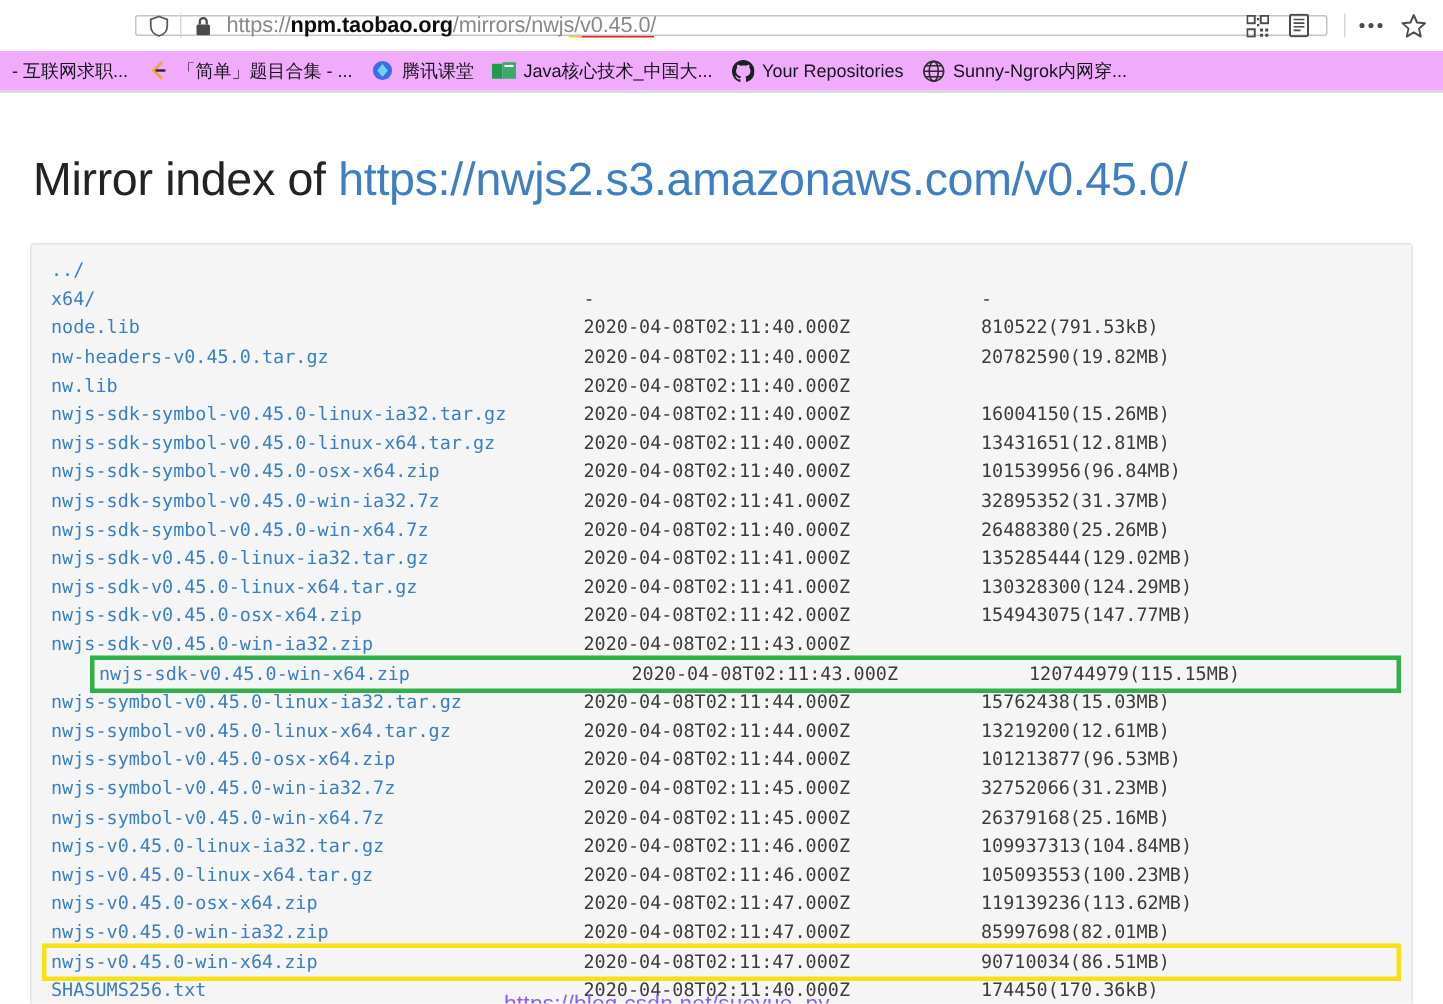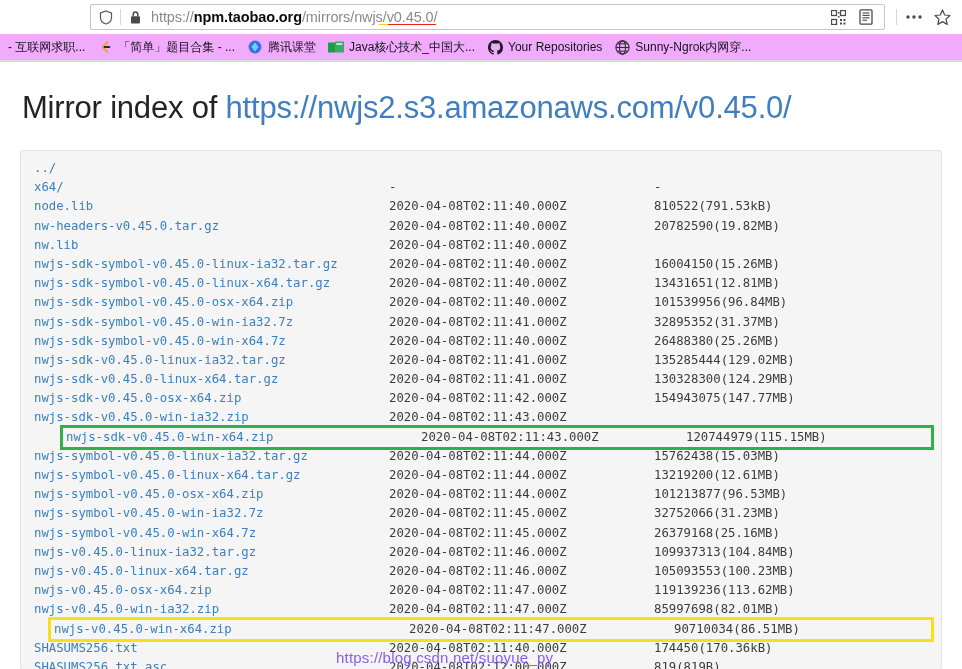--- a/index.html
+++ b/index.html
@@ -21,21 +21,21 @@
   #nav-toolbar {
     height: 34px;
     display: flex;
     align-items: center;
     padding: 0 6px;
     background: #ffffff;
   }
 
   #url-bar {
     flex: 1;
-    height: 26px;
+    height: 14px;
     margin: 0 2px 0 84px;
     border: 1px solid #c5c5c8;
     border-radius: 2px;
     background: #ffffff;
     display: flex;
     align-items: center;
     padding: 0 4px;
     position: relative;
   }
 
@@ -122,21 +122,21 @@
   .bm-ico {
     width: 16px; height: 16px; margin-right: 5px; flex: none;
     display: flex; align-items: center; justify-content: center;
   }
 
   
   #page {
     width: 962px;
     height: 608px;
     background: #ffffff;
-    padding: 4px 20px;
+    padding: 16px 20px;
     overflow: hidden;
   }
 
   #page-title {
     font-size: 31px;
     font-weight: normal;
     color: #232323;
     margin: 24px 0 0 2px;
     letter-spacing: -0.2px;
     white-space: nowrap;
@@ -169,21 +169,20 @@
   .c-size { flex: 1; color: #3c3c3c; white-space: nowrap; }
 
   .row.hl-green {
     outline: 3px solid #2fb14a;
     outline-offset: 0px;
     margin-left: 32px;
   }
   .row.hl-yellow {
     outline: 3px solid #f7e016;
     outline-offset: 0px;
-    margin-left: 20px;
   }
   .row.hl-green, .row.hl-yellow { z-index: 3; }
 
   #watermark {
     position: absolute;
     left: 315px;
     bottom: 3px;
     font-family: "Liberation Sans", sans-serif;
     font-size: 15px;
     color: #8b5cf6;

